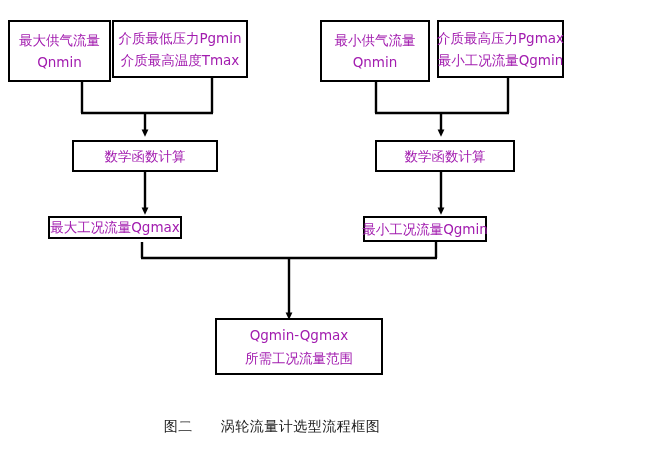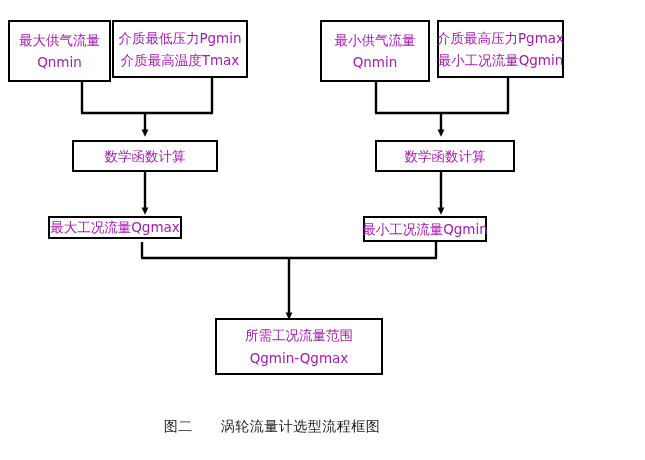--- a/index.html
+++ b/index.html
@@ -134,22 +134,22 @@
 
   <div class="node single" style="left:48px; top:216px; width:134px; height:23px;">
     <span class="line">最大工况流量Qgmax</span>
   </div>
 
   <div class="node single" style="left:363px; top:216px; width:124px; height:26px;">
     <span class="line">最小工况流量Qgmin</span>
   </div>
 
   <div class="node two-line" style="left:215px; top:318px; width:168px; height:57px;">
+    <span class="line">Qgmin-Qgmax</span>
     <span class="line">所需工况流量范围</span>
-    <span class="line">Qgmin-Qgmax</span>
   </div>
 
   <div class="caption">
     <span class="cap-seg">图二</span>
     <span class="cap-gap"></span>
     <span class="cap-seg">涡轮流量计选型流程框图</span>
   </div>
 
 </div>
 

